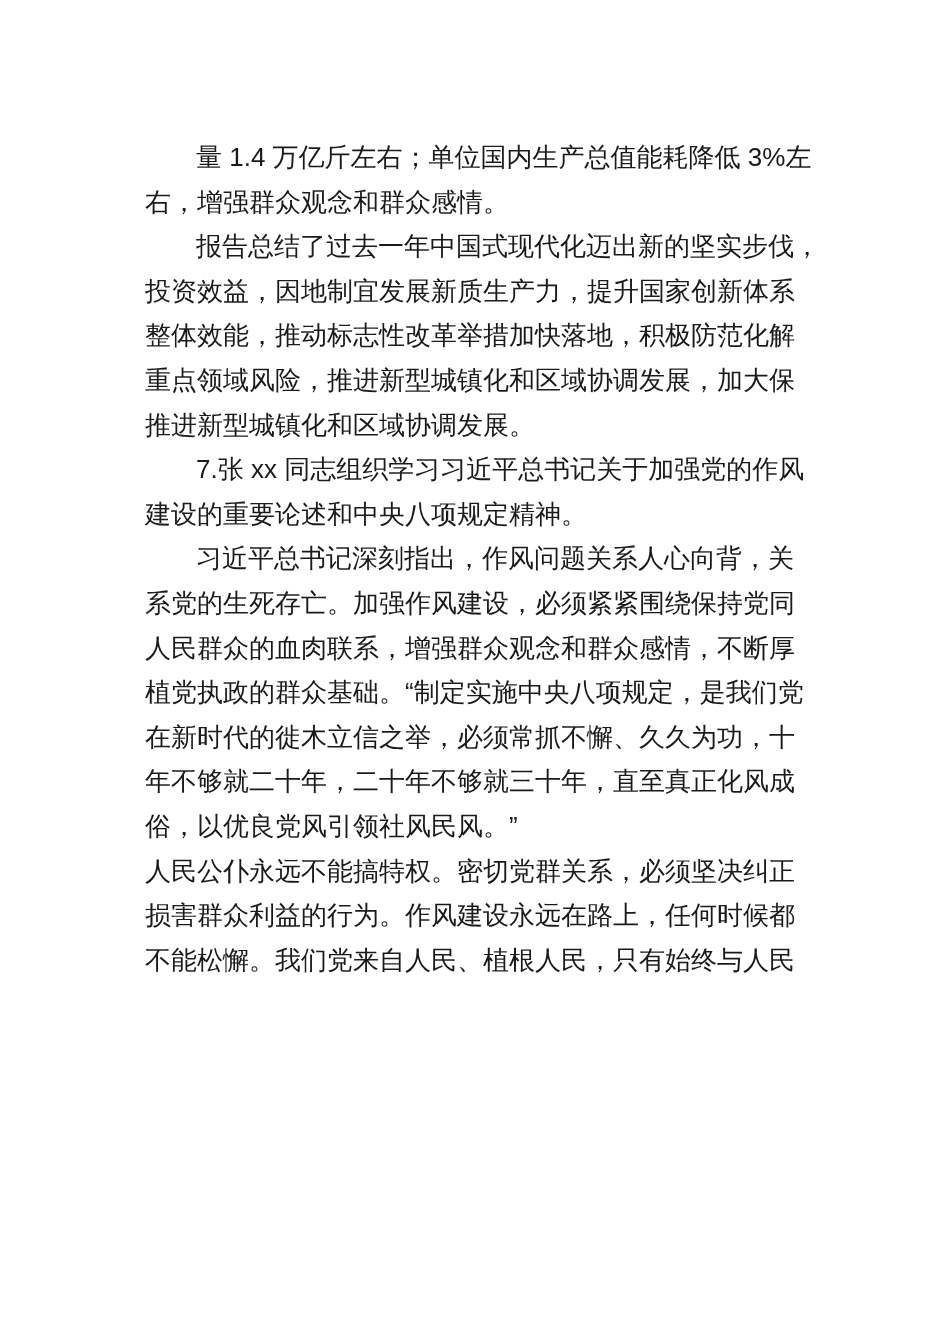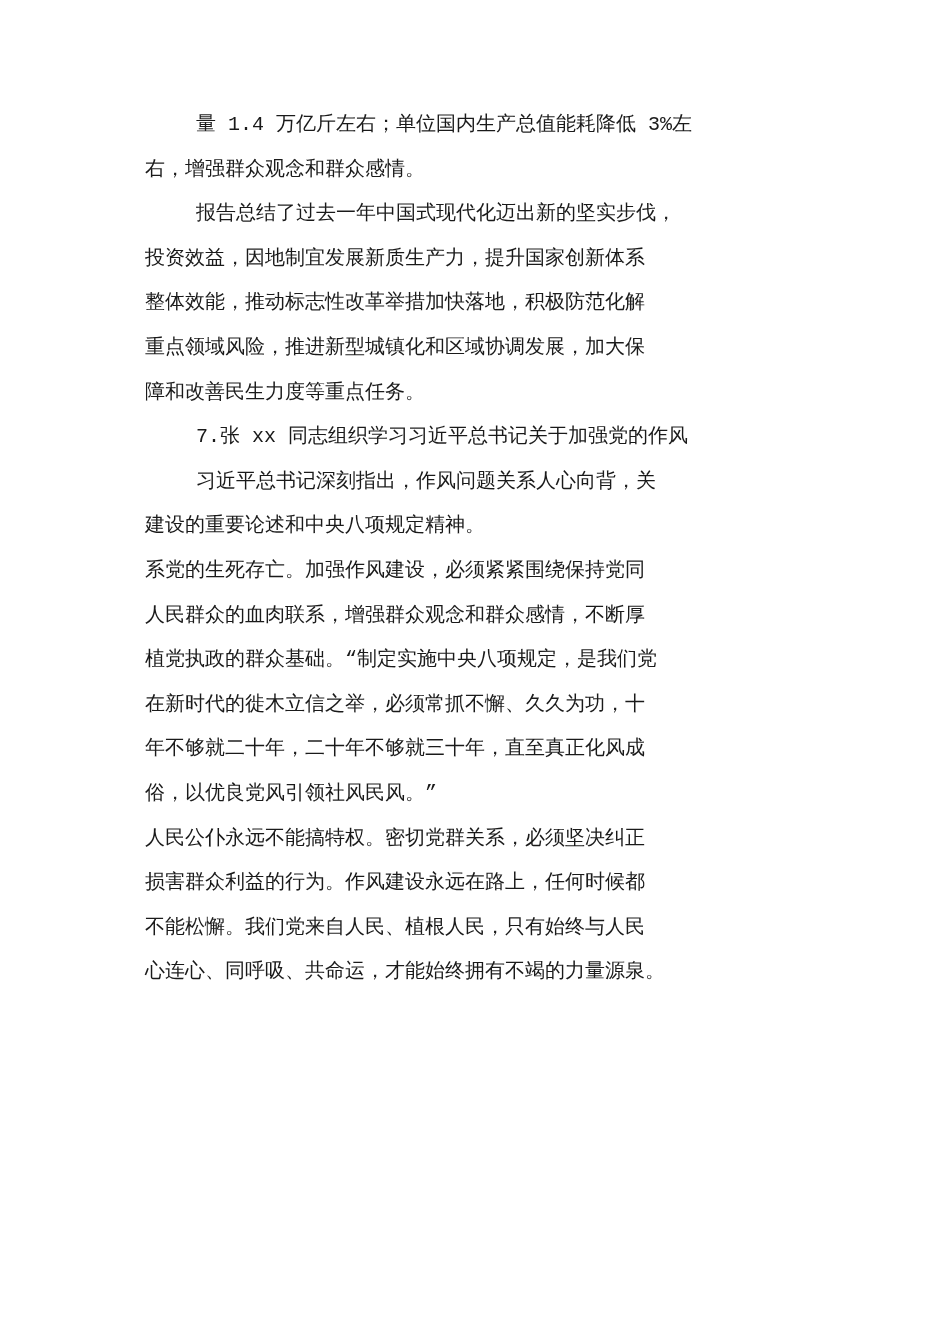--- a/index.html
+++ b/index.html
@@ -1,46 +1,45 @@
 <!DOCTYPE html>
 <html><head>
   <meta charset="utf-8">
   <style>
     html, body { margin: 0; padding: 0; background: #ffffff; }
     body { width: 950px; height: 1344px; position: relative; overflow: hidden; }
     .page {
       position: absolute;
       left: 145px;
-      top: 103px;
+      top: 135px;
       width: 690px;
-      font-family: Liberation Mono, monospace;
-      font-size: 20px;
+      font-family: Liberation Sans, sans-serif;
+      font-size: 26px;
       line-height: 44.6px;
       color: #1a1a1a;
     }
     .line { white-space: nowrap; height: 44.6px; }
     .indent { padding-left: 51px; }
   </style>
 </head>
 <body>
 
 <div class="page">
   <div class="line indent">量 1.4 万亿斤左右；单位国内生产总值能耗降低 3%左</div>
   <div class="line">右，增强群众观念和群众感情。</div>
   <div class="line indent">报告总结了过去一年中国式现代化迈出新的坚实步伐，</div>
   <div class="line">投资效益，因地制宜发展新质生产力，提升国家创新体系</div>
   <div class="line">整体效能，推动标志性改革举措加快落地，积极防范化解</div>
   <div class="line">重点领域风险，推进新型城镇化和区域协调发展，加大保</div>
-  <div class="line">障和改善民生力度等重点任务。</div>
+  <div class="line">推进新型城镇化和区域协调发展。</div>
   <div class="line indent">7.张 xx 同志组织学习习近平总书记关于加强党的作风</div>
+  <div class="line">建设的重要论述和中央八项规定精神。</div>
   <div class="line indent">习近平总书记深刻指出，作风问题关系人心向背，关</div>
-  <div class="line">建设的重要论述和中央八项规定精神。</div>
   <div class="line">系党的生死存亡。加强作风建设，必须紧紧围绕保持党同</div>
   <div class="line">人民群众的血肉联系，增强群众观念和群众感情，不断厚</div>
   <div class="line">植党执政的群众基础。“制定实施中央八项规定，是我们党</div>
   <div class="line">在新时代的徙木立信之举，必须常抓不懈、久久为功，十</div>
   <div class="line">年不够就二十年，二十年不够就三十年，直至真正化风成</div>
   <div class="line">俗，以优良党风引领社风民风。”</div>
   <div class="line">人民公仆永远不能搞特权。密切党群关系，必须坚决纠正</div>
   <div class="line">损害群众利益的行为。作风建设永远在路上，任何时候都</div>
   <div class="line">不能松懈。我们党来自人民、植根人民，只有始终与人民</div>
-  <div class="line">心连心、同呼吸、共命运，才能始终拥有不竭的力量源泉。</div>
 </div>
 
 </body></html>

